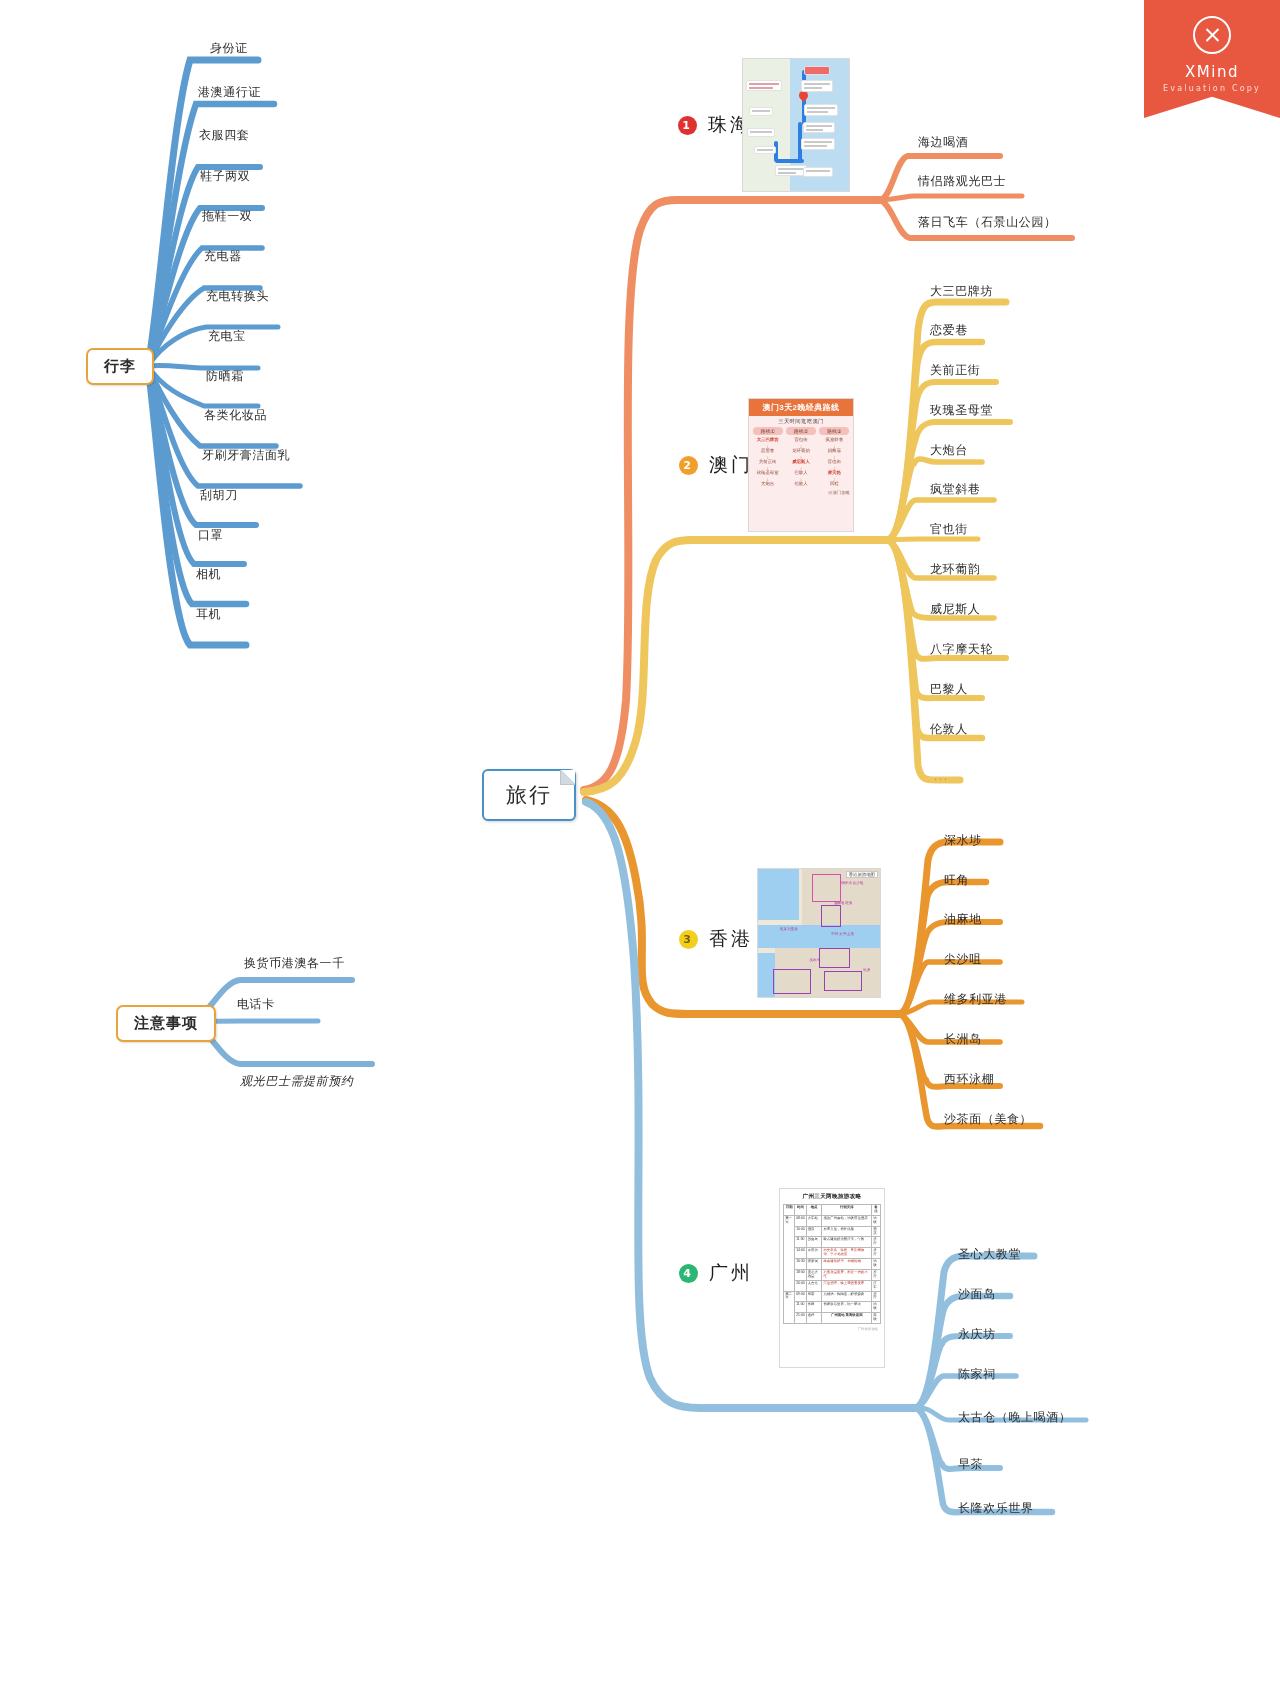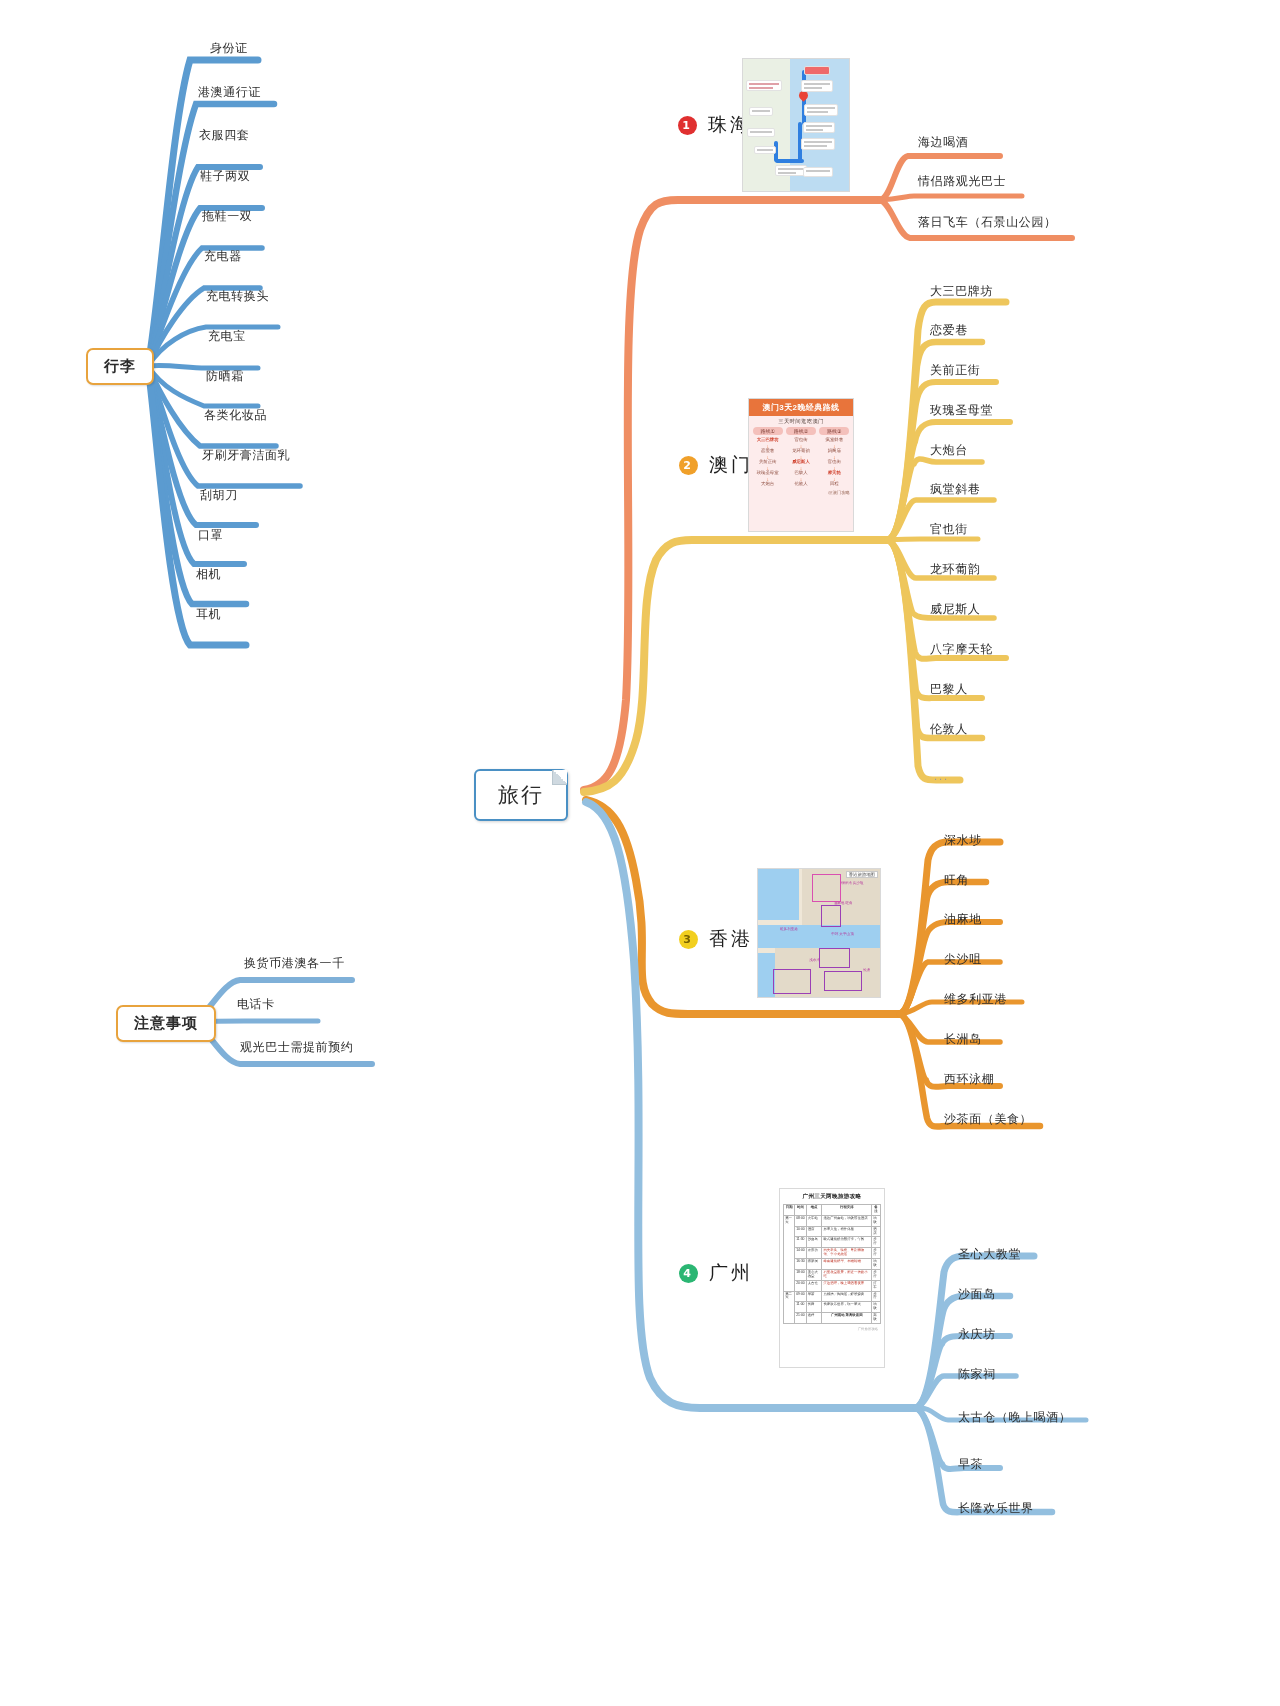--- a/index.html
+++ b/index.html
@@ -17,20 +17,21 @@
 
   .root-node{
     border:2px solid #4a90c4;
     border-radius:6px;
     background:#ffffff;
     padding:10px 22px;
     font-size:21px;
     color:#2b2b2b;
     letter-spacing:2px;
     box-shadow:1px 1px 3px rgba(0,0,0,.18);
+    margin-left:8px;
   }
   .root-node .fold{
     position:absolute;right:-1px;top:-1px;
     width:14px;height:14px;
     background:linear-gradient(225deg,#ffffff 50%, #cfd9e0 50%);
     border-left:1px solid #b9c6ce;border-bottom:1px solid #b9c6ce;
   }
 
   .branch-node{
     border:2px solid #e8a33d;
@@ -228,21 +229,21 @@
   <div class="node leaf" style="left:198px;top:527px;">口罩</div>
   <div class="node leaf" style="left:196px;top:566px;">相机</div>
   <div class="node leaf" style="left:196px;top:606px;">耳机</div>
 
   <div class="node branch-node" style="left:116px;top:1005px;">
     <span>注意事项</span>
   </div>
 
   <div class="node leaf" style="left:244px;top:955px;">换货币港澳各一千</div>
   <div class="node leaf" style="left:237px;top:996px;">电话卡</div>
-  <div class="node leaf" style="left:240px;top:1039px;">观光巴士需提前预约</div>
+  <div class="node leaf" style="left:240px;top:1073px;font-style:italic;">观光巴士需提前预约</div>
 
   <div class="node city-node" style="left:678px;top:112px;">
     <span class="marker" style="background:#e03030;">1</span>
     <span>珠海</span>
   </div>
 
   <div class="thumb map-zh" style="left:742px;top:58px;width:106px;height:132px;">
     <div class="land"></div>
       <div class="water"></div>
     <div class="route" style="left:56%;top:8%;width:4px;height:42%;"></div>
@@ -474,14 +475,19 @@
   </div>
 
   <div class="node leaf" style="left:958px;top:1246px;">圣心大教堂</div>
   <div class="node leaf" style="left:958px;top:1286px;">沙面岛</div>
   <div class="node leaf" style="left:958px;top:1326px;">永庆坊</div>
   <div class="node leaf" style="left:958px;top:1366px;">陈家祠</div>
   <div class="node leaf" style="left:958px;top:1409px;">太古仓（晚上喝酒）</div>
   <div class="node leaf" style="left:958px;top:1456px;">早茶</div>
   <div class="node leaf" style="left:958px;top:1500px;text-align:center;">长隆欢乐世界</div>
 
+  <div class="xmind">
+    <div class="xcircle"></div>
+    <div class="xname">XMind</div>
+    <div class="xsub">Evaluation Copy</div>
+  </div>
 
 </div>
 
 </body></html>

